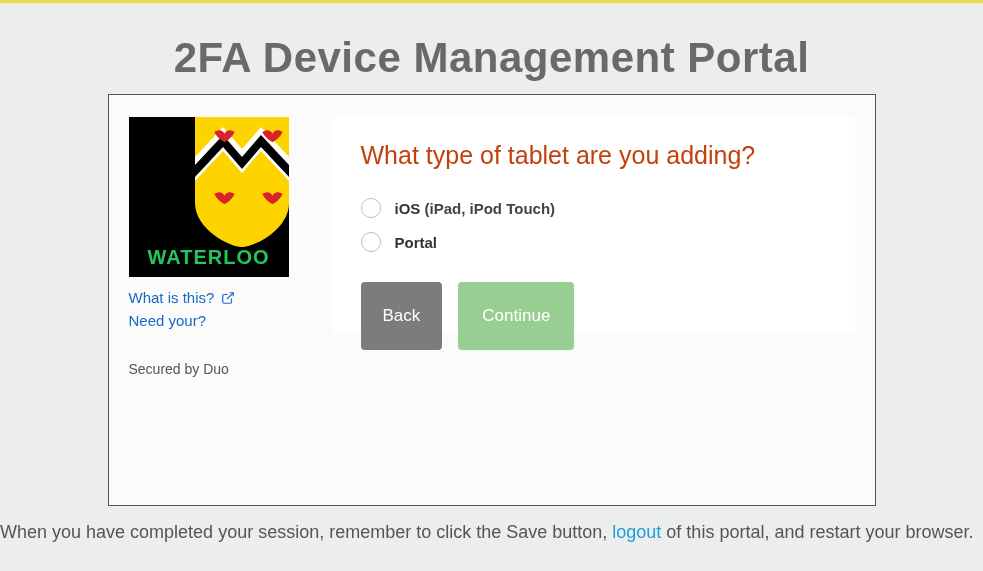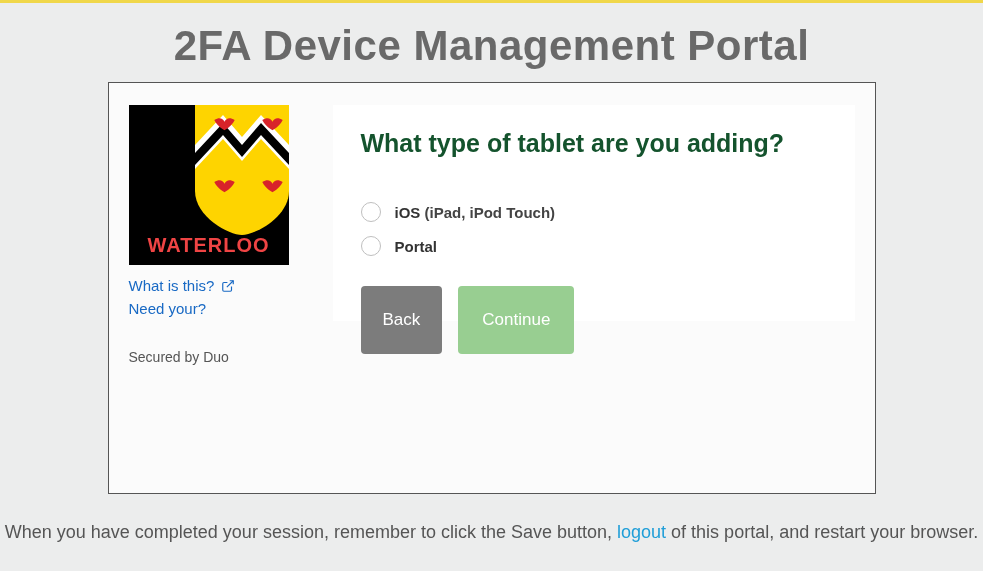--- a/index.html
+++ b/index.html
@@ -15,21 +15,21 @@
       position: absolute;
       top: 0; left: 0; right: 0;
       height: 3px;
       background: #f0d74a;
     }
     .page-title {
       text-align: center;
       font-size: 42px;
       font-weight: 600;
       color: #696969;
-      padding-top: 22px;
+      padding-top: 34px;
       letter-spacing: 0.5px;
     }
     .portal-box {
       width: 768px;
       height: 412px;
       margin: 12px auto 0 auto;
       background: #fbfbfb;
       border: 1px solid #555;
       padding: 22px 20px;
       display: flex;
@@ -52,21 +52,21 @@
       top: 0;
       width: 94px;
       height: 130px;
     }
     .logo-text {
       position: absolute;
       bottom: 8px;
       left: 0;
       right: 0;
       text-align: center;
-      color: #ef4444;
+      color: #22c55e;
       font-weight: 700;
       font-size: 20px;
       letter-spacing: 1px;
     }
     .side-link {
       display: block;
       color: #1869c4;
       font-size: 15px;
       margin-bottom: 6px;
       cursor: pointer;
@@ -81,23 +81,23 @@
       margin-top: 32px;
     }
     .main-panel {
       flex: 1;
       background: #fff;
       padding: 24px 28px;
       height: 216px;
     }
     .question {
       font-size: 25px;
-      color: #14532d;
-      font-weight: 700;
-      margin-bottom: 44px;
+      color: #c2410c;
+      font-weight: 400;
+      margin-bottom: 28px;
     }
     .option-row {
       display: flex;
       align-items: center;
       margin-bottom: 14px;
       cursor: pointer;
     }
     .radio {
       width: 20px;
       height: 20px;
@@ -134,21 +134,21 @@
     .btn-continue {
       background: #98ce91;
       color: #fff;
       padding: 24px 24px;
     }
     .footer {
       position: absolute;
       bottom: 28px;
       left: 0;
       right: 0;
-      text-align: center;
+      text-align: left;
       font-size: 18px;
       color: #555;
     }
     .footer a {
       color: #1f9ed8;
       text-decoration: none;
       cursor: pointer;
     }
   </style>
 </head>

